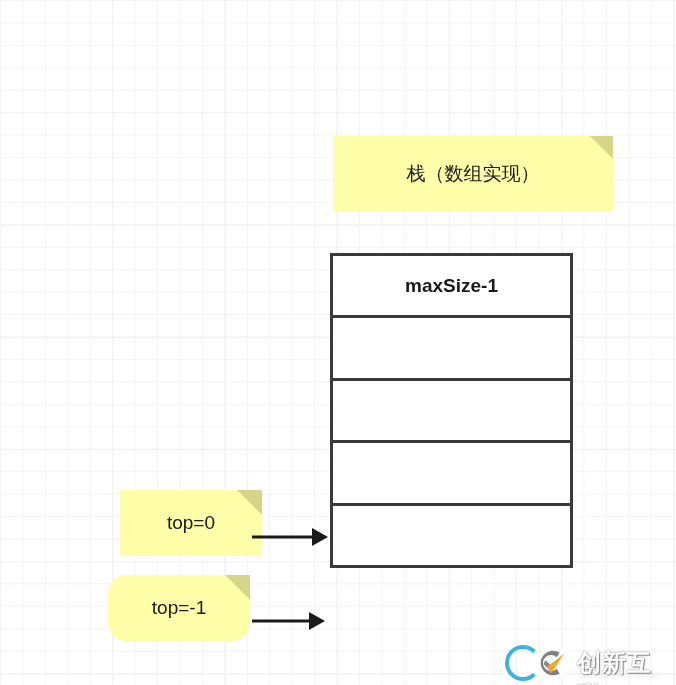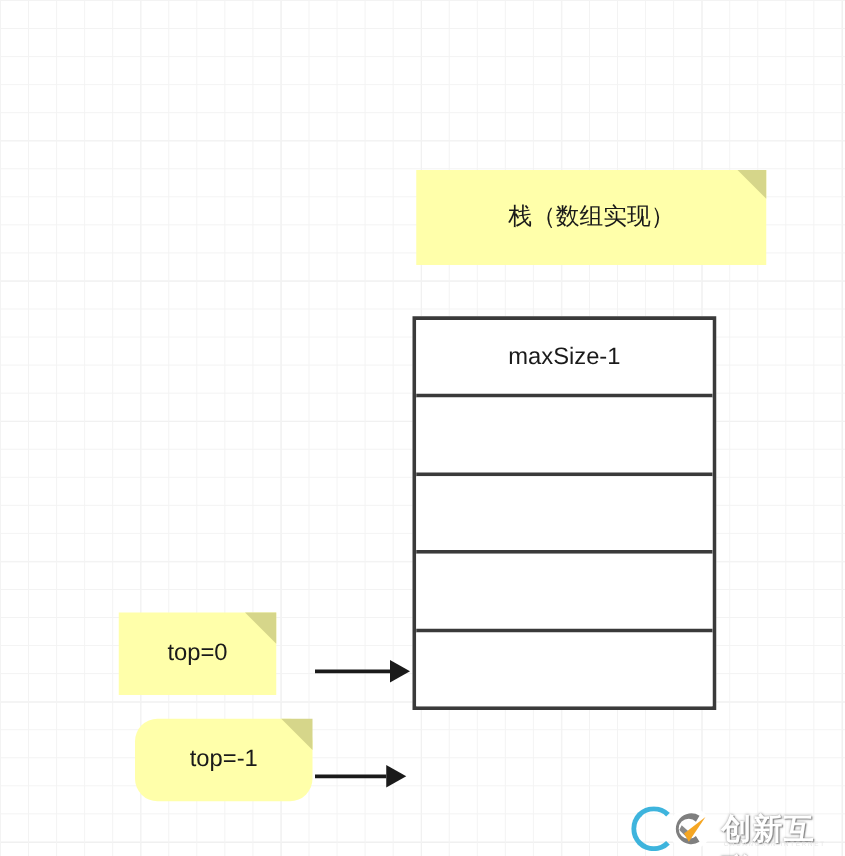--- a/index.html
+++ b/index.html
@@ -66,23 +66,23 @@
     height: 76px;
     font-size: 19px;
     margin-top: 32px;
   }
   #note-title .fold {
     border-left-width: 23px;
     border-top-width: 23px;
   }
 
   #note-top0 {
-    left: 95px;
+    left: 120px;
     top: 490px;
-    width: 126px;
+    width: 142px;
     height: 66px;
     font-size: 19px;
   }
   #note-topm1 {
     left: 108px;
     top: 575px;
     width: 142px;
     height: 66px;
     font-size: 19px;
     border-radius: 18px;
@@ -103,20 +103,21 @@
   .stack-cell {
     flex: 1 1 0;
     border-bottom: 3px solid #3a3a3a;
     display: flex;
     align-items: center;
     justify-content: center;
     font-size: 19px;
     color: #1a1a1a;
     background: #ffffff;
     min-height: 0;
+    font-weight: bold;
   }
   .stack-cell:last-child {
     border-bottom: none;
   }
 
   
   .arrow-svg {
     position: absolute;
     overflow: visible;
   }

